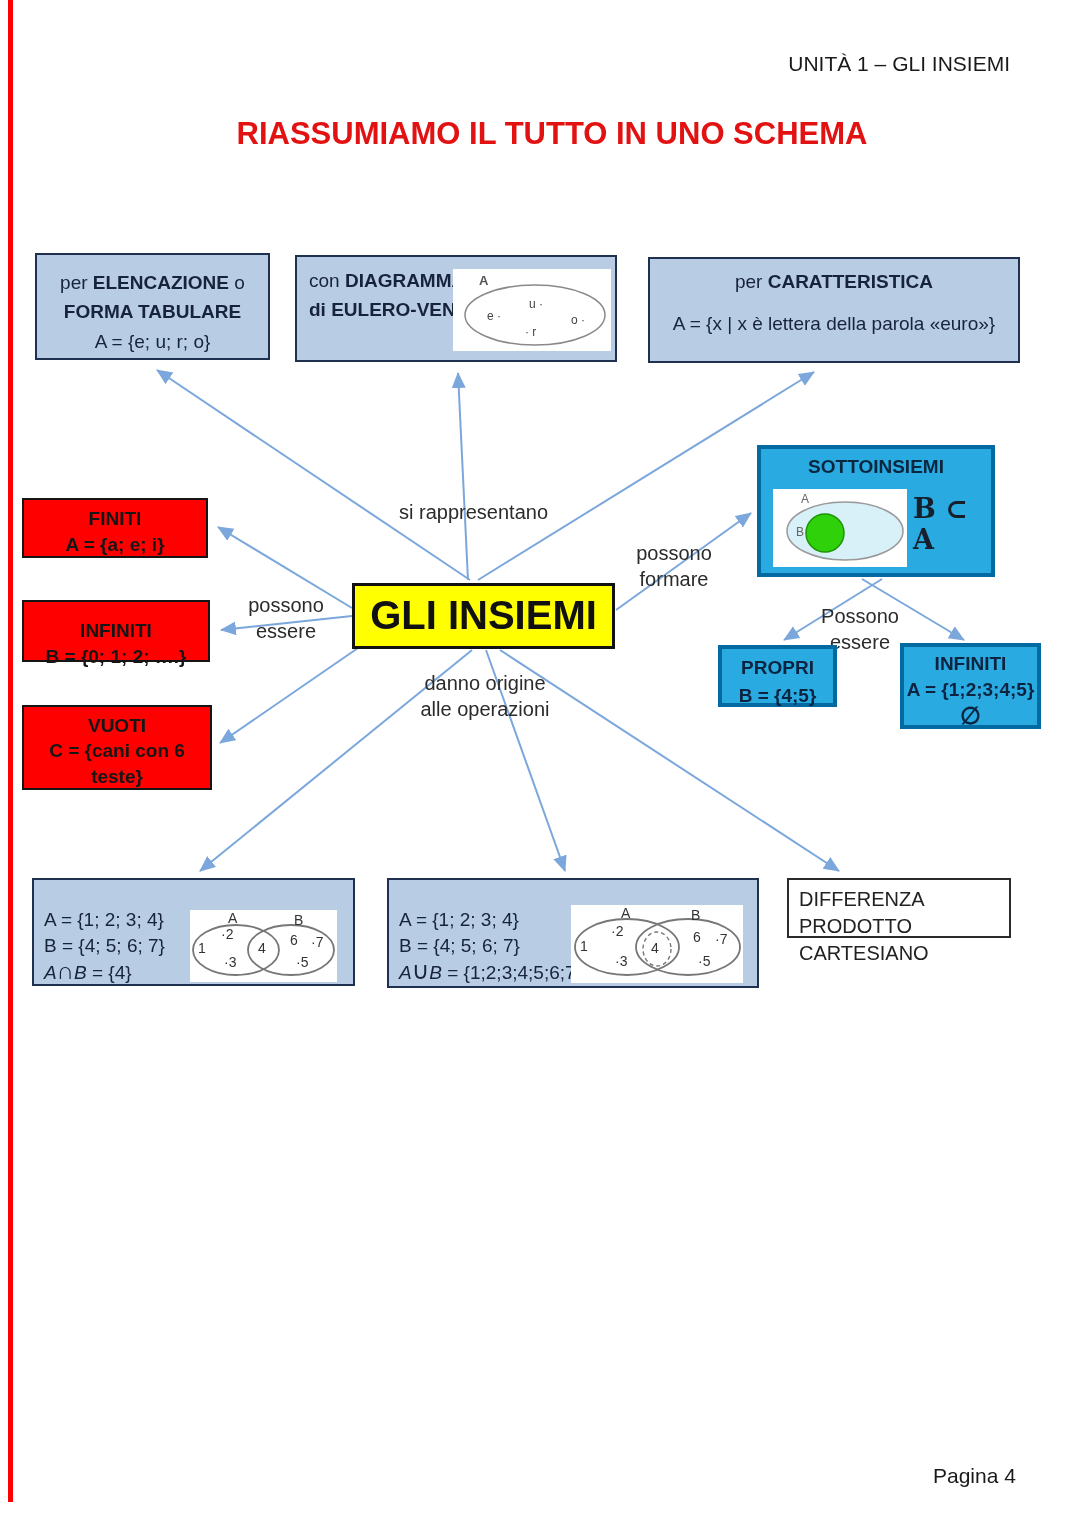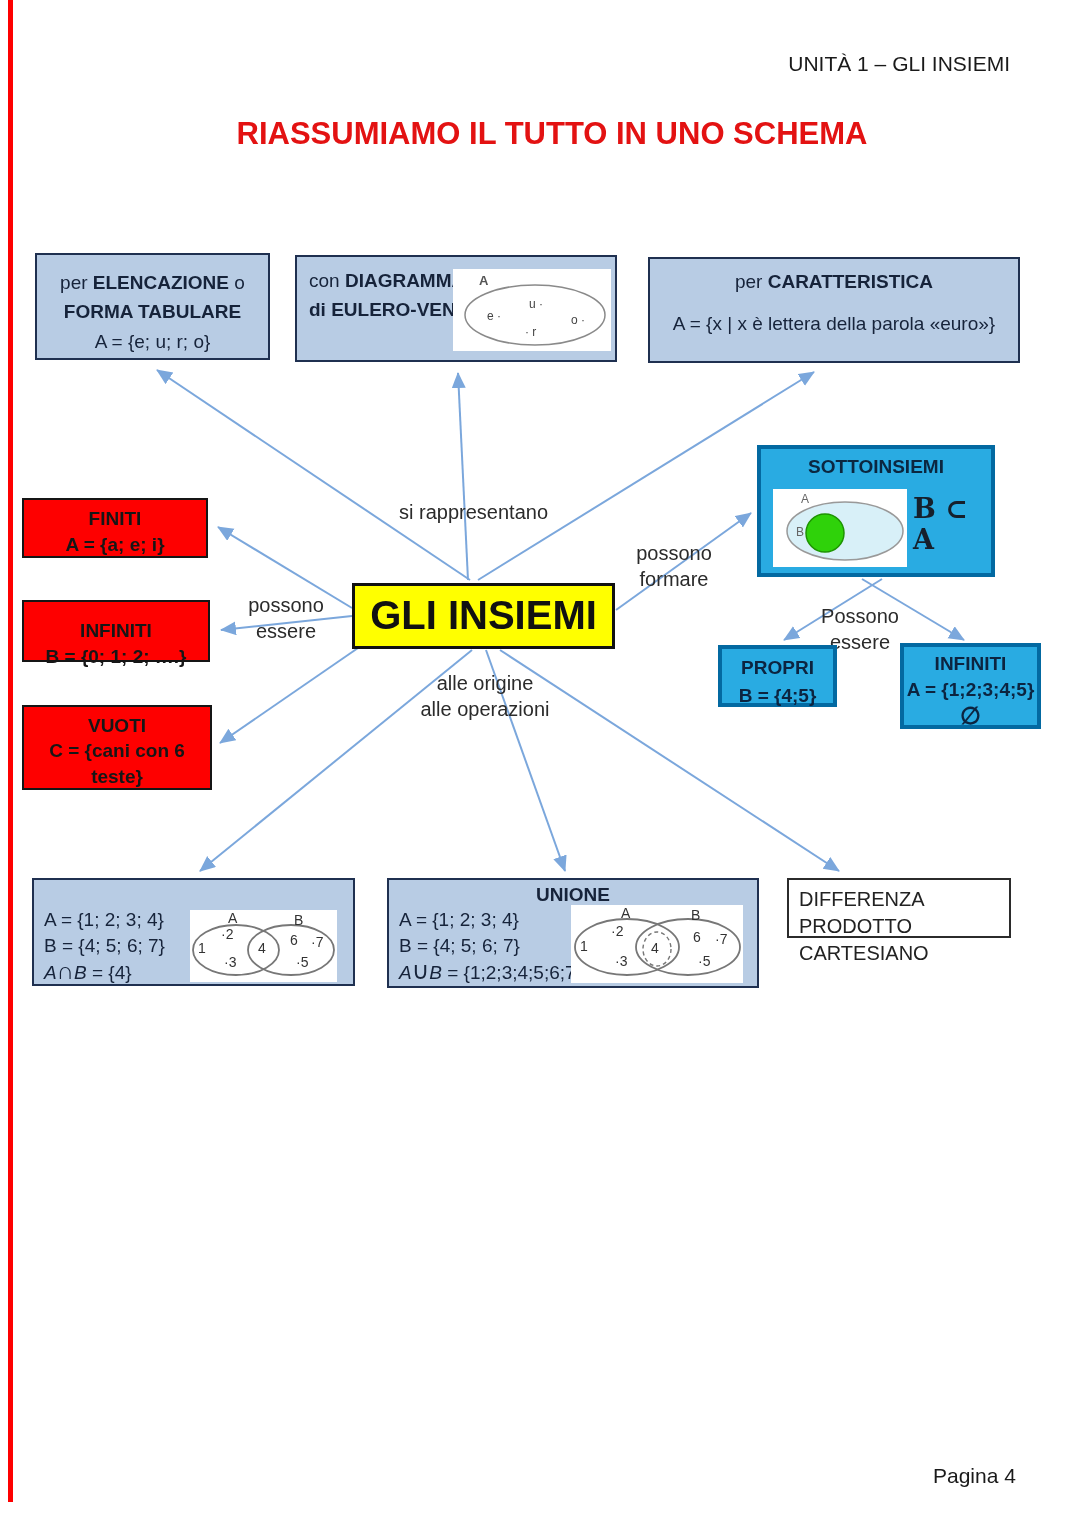--- a/index.html
+++ b/index.html
@@ -139,21 +139,21 @@
   <div class="lbl" style="left:398px;top:499px;width:150px;text-align:right;">si rappresentano</div>
   <div class="lbl" style="left:243px;top:592px;width:86px;">
     <div>possono</div>
     <div>essere</div>
   </div>
   <div class="lbl" style="left:630px;top:540px;width:88px;">
     <div>possono</div>
     <div>formare</div>
   </div>
   <div class="lbl" style="left:415px;top:670px;width:140px;">
-    <div>alle origine</div>
+    <div>danno origine</div>
     <div>alle operazioni</div>
   </div>
   <div class="lbl" style="left:790px;top:593px;width:140px;margin-top:10px;">Possono essere</div>
 
   <div class="box cyan subsets">
     <span class="t">SOTTOINSIEMI</span>
     <div class="inset sub-inset">
       <svg width="134" height="78">
         <ellipse cx="72" cy="42" rx="58" ry="29" fill="#d8f0f8" stroke="#999" stroke-width="1.5"></ellipse>
         <circle cx="52" cy="44" r="19" fill="#2fd20a" stroke="#1d9400" stroke-width="1.5"></circle>
@@ -191,21 +191,20 @@
       <span class="hv" style="left:31px;top:16px;">·2</span>
       <span class="hv" style="left:34px;top:44px;">·3</span>
       <span class="hv" style="left:68px;top:30px;">4</span>
       <span class="hv" style="left:100px;top:22px;">6</span>
       <span class="hv" style="left:121px;top:24px;">·7</span>
       <span class="hv" style="left:106px;top:44px;">·5</span>
     </div>
   </div>
 
   <div class="box blue op-box uni-box">
-    <span class="t">UNIONE</span>
     <div class="op-lines">
       <div>A = {1; 2; 3; 4}</div>
       <div>B = {4; 5; 6; 7}</div>
       <div class="res"><i>A</i><span class="op-sym">∪</span><i>B</i> <span>= {1;2;3;4;5;6;7}</span></div>
     </div>
     <div class="inset uni-inset">
       <svg width="172" height="78">
         <ellipse cx="56" cy="42" rx="52" ry="28" fill="none" stroke="#777" stroke-width="1.8"></ellipse>
         <ellipse cx="117" cy="42" rx="52" ry="28" fill="none" stroke="#777" stroke-width="1.8"></ellipse>
         <ellipse cx="86" cy="44" rx="14" ry="17" fill="none" stroke="#777" stroke-width="1.4" stroke-dasharray="4 3"></ellipse>

